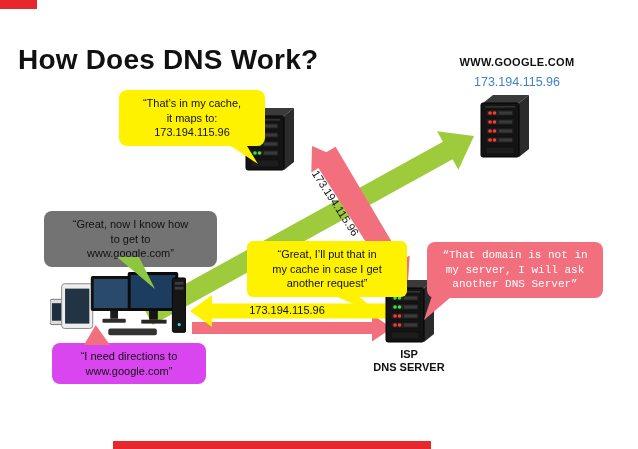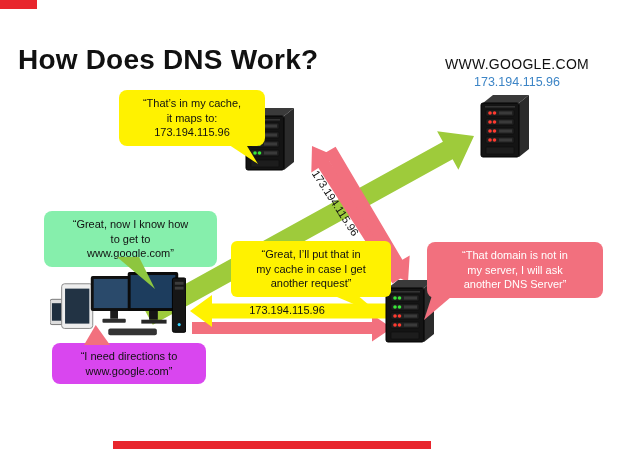--- a/index.html
+++ b/index.html
@@ -9,43 +9,43 @@
   }
   .abs{position:absolute;}
   #page-title{
     left:18px;top:16px;font-size:28px;font-weight:800;letter-spacing:.2px;z-index:5;margin-top:28px;
   }
   .red-bar{z-index:0;}
   #red-top{left:0;top:0;width:37px;height:9px;}
   #red-bottom{left:113px;top:441px;width:318px;height:8px;}
   #arrow-layer{left:0;top:0;z-index:1;}
   .node-label{
-    text-align:center;font-weight:400;font-size:14px;line-height:1.2;
+    text-align:center;font-weight:700;font-size:11px;line-height:1.2;
     white-space:pre-line;z-index:4;
   }
   #root-label{left:225px;top:69px;width:120px;}
   #google-label{left:436px;top:56px;width:162px;letter-spacing:.3px;}
   #google-ip{left:436px;top:75px;width:162px;text-align:center;font-size:12.5px;font-weight:400;z-index:4;}
   #isp-label{left:350px;top:348px;width:118px;}
   .server{z-index:2;width:56px;height:68px;}
   #root-server{left:242px;top:106px;}
   #google-server{left:477px;top:93px;}
   #isp-server{left:382px;top:278px;}
   #client-devices{left:50px;top:272px;z-index:2;}
   .bubble{
     padding:6px 14px;text-align:center;font-size:11px;line-height:1.32;
     white-space:pre-line;z-index:3;border-radius:8px;
   }
-  .bubble.light{color:#ffffff;}
+  .bubble.light{color:#ffffff;font-family:Liberation Mono, monospace;}
   .tail{z-index:3;}
   #bubble-root-cache{left:119px;top:90px;width:118px;}
   #tail-root-cache{left:230px;top:118px;width:28px;height:46px;clip-path:polygon(0 0,100% 100%,0 60%);}
   #bubble-client-knows{left:44px;top:211px;width:145px;}
   #tail-client-knows{left:115px;top:257px;width:40px;height:32px;clip-path:polygon(5% 0,100% 100%,60% 0);}
-  #bubble-isp-cache{left:231px;top:241px;width:132px;border-radius:6px;}
+  #bubble-isp-cache{left:247px;top:241px;width:132px;border-radius:6px;}
   #tail-isp-cache{left:330px;top:294px;width:52px;height:22px;clip-path:polygon(0 0,50% 0,100% 100%);}
   #bubble-isp-ask{left:427px;top:242px;width:148px;}
   #tail-isp-ask{left:424px;top:297px;width:30px;height:23px;clip-path:polygon(25% 0,90% 0,0 100%);}
   #bubble-client-ask{left:52px;top:343px;width:126px;}
   #tail-client-ask{left:84px;top:325px;width:26px;height:20px;clip-path:polygon(0 100%,100% 100%,45% 0);}
   #label-root-to-isp{
     left:320px;top:168px;width:100px;font-size:11px;font-weight:500;z-index:2;
     transform:rotate(57deg);transform-origin:0 0;
   }
   #label-isp-to-client{
@@ -65,20 +65,22 @@
   <svg class="abs" id="arrow-layer" width="638" height="449" viewBox="0 0 638 449">
       <polygon points="152.8,324.8 452.6,159.3 458.4,169.8 474.0,136.0 437.1,131.2 442.9,141.7 143.2,307.2" fill="#9ecb3b"></polygon>
       <polygon points="403.5,276.5 329.4,161.0 336.5,156.4 312.0,146.0 311.3,172.6 318.4,168.0 392.5,283.5" fill="#f2707e"></polygon>
       <polygon points="324.4,153.3 391.2,266.4 383.9,270.7 408.0,282.0 409.7,255.4 402.4,259.8 335.6,146.7" fill="#f2707e"></polygon>
       <polygon points="192.0,334.0 372.0,334.0 372.0,341.5 392.0,328.0 372.0,314.5 372.0,322.0 192.0,322.0" fill="#f2707e"></polygon>
       <polygon points="390.0,303.5 212.0,303.5 212.0,295.0 190.0,311.0 212.0,327.0 212.0,318.5 390.0,318.5" fill="#fff200"></polygon>
     </svg>
 
   <div class="abs node-label" id="google-label">WWW.GOOGLE.COM</div>
   <div class="abs" id="google-ip" style="color: rgb(61, 133, 198);">173.194.115.96</div>
+  <div class="abs node-label" id="isp-label">ISP
+DNS SERVER</div>
 
   <div class="abs server" id="root-server"><svg width="56" height="68" viewBox="0 0 56 68">
     <polygon points="6,10 16,2 52,2 42,10" fill="#3a3a3a"></polygon>
     <polygon points="42,10 52,2 52,56 42,64" fill="#2b2b2b"></polygon>
     <rect x="4" y="10" width="38" height="54" rx="2" fill="#141414" stroke="#000"></rect>
     <rect x="8" y="13" width="30" height="1.6" fill="#333"></rect>
     <rect x="9" y="17" width="28" height="6" rx="1" fill="#202020" stroke="#0a0a0a" stroke-width="0.5"></rect>
       <circle cx="13" cy="20" r="1.8" fill="#39e639"></circle>
       <circle cx="17.5" cy="20" r="1.8" fill="#39e639"></circle>
       <rect x="22" y="18.5" width="13" height="3" fill="#3a3a3a"></rect>
@@ -161,21 +163,21 @@
     <rect x="128.5" y="15" width="9" height="3" fill="#3c3c3c"></rect>
     <circle cx="133" cy="54" r="1.6" fill="#39d4ff"></circle>
     <rect x="60" y="58" width="50" height="7" rx="2" fill="#333333"></rect>
   </svg>
 
   <div class="abs bubble" id="bubble-root-cache" style="background: rgb(255, 242, 0);">“That’s in my cache,
 it maps to:
 173.194.115.96</div>
   <div class="abs tail" id="tail-root-cache" style="background: rgb(255, 242, 0);"></div>
 
-  <div class="abs bubble" id="bubble-client-knows" style="background: #86efac;">“Great, now I know how
+  <div class="abs bubble" id="bubble-client-knows" style="background: #737373;">“Great, now I know how
 to get to
 www.google.com”</div>
   <div class="abs tail" id="tail-client-knows" style="background: rgb(141, 198, 63);"></div>
 
   <div class="abs bubble" id="bubble-isp-cache" style="background: rgb(255, 242, 0);">“Great, I’ll put that in
 my cache in case I get
 another request”</div>
   <div class="abs tail" id="tail-isp-cache" style="background: rgb(255, 242, 0);"></div>
 
   <div class="abs bubble light" id="bubble-isp-ask" style="background: rgb(242, 112, 126);">“That domain is not in

